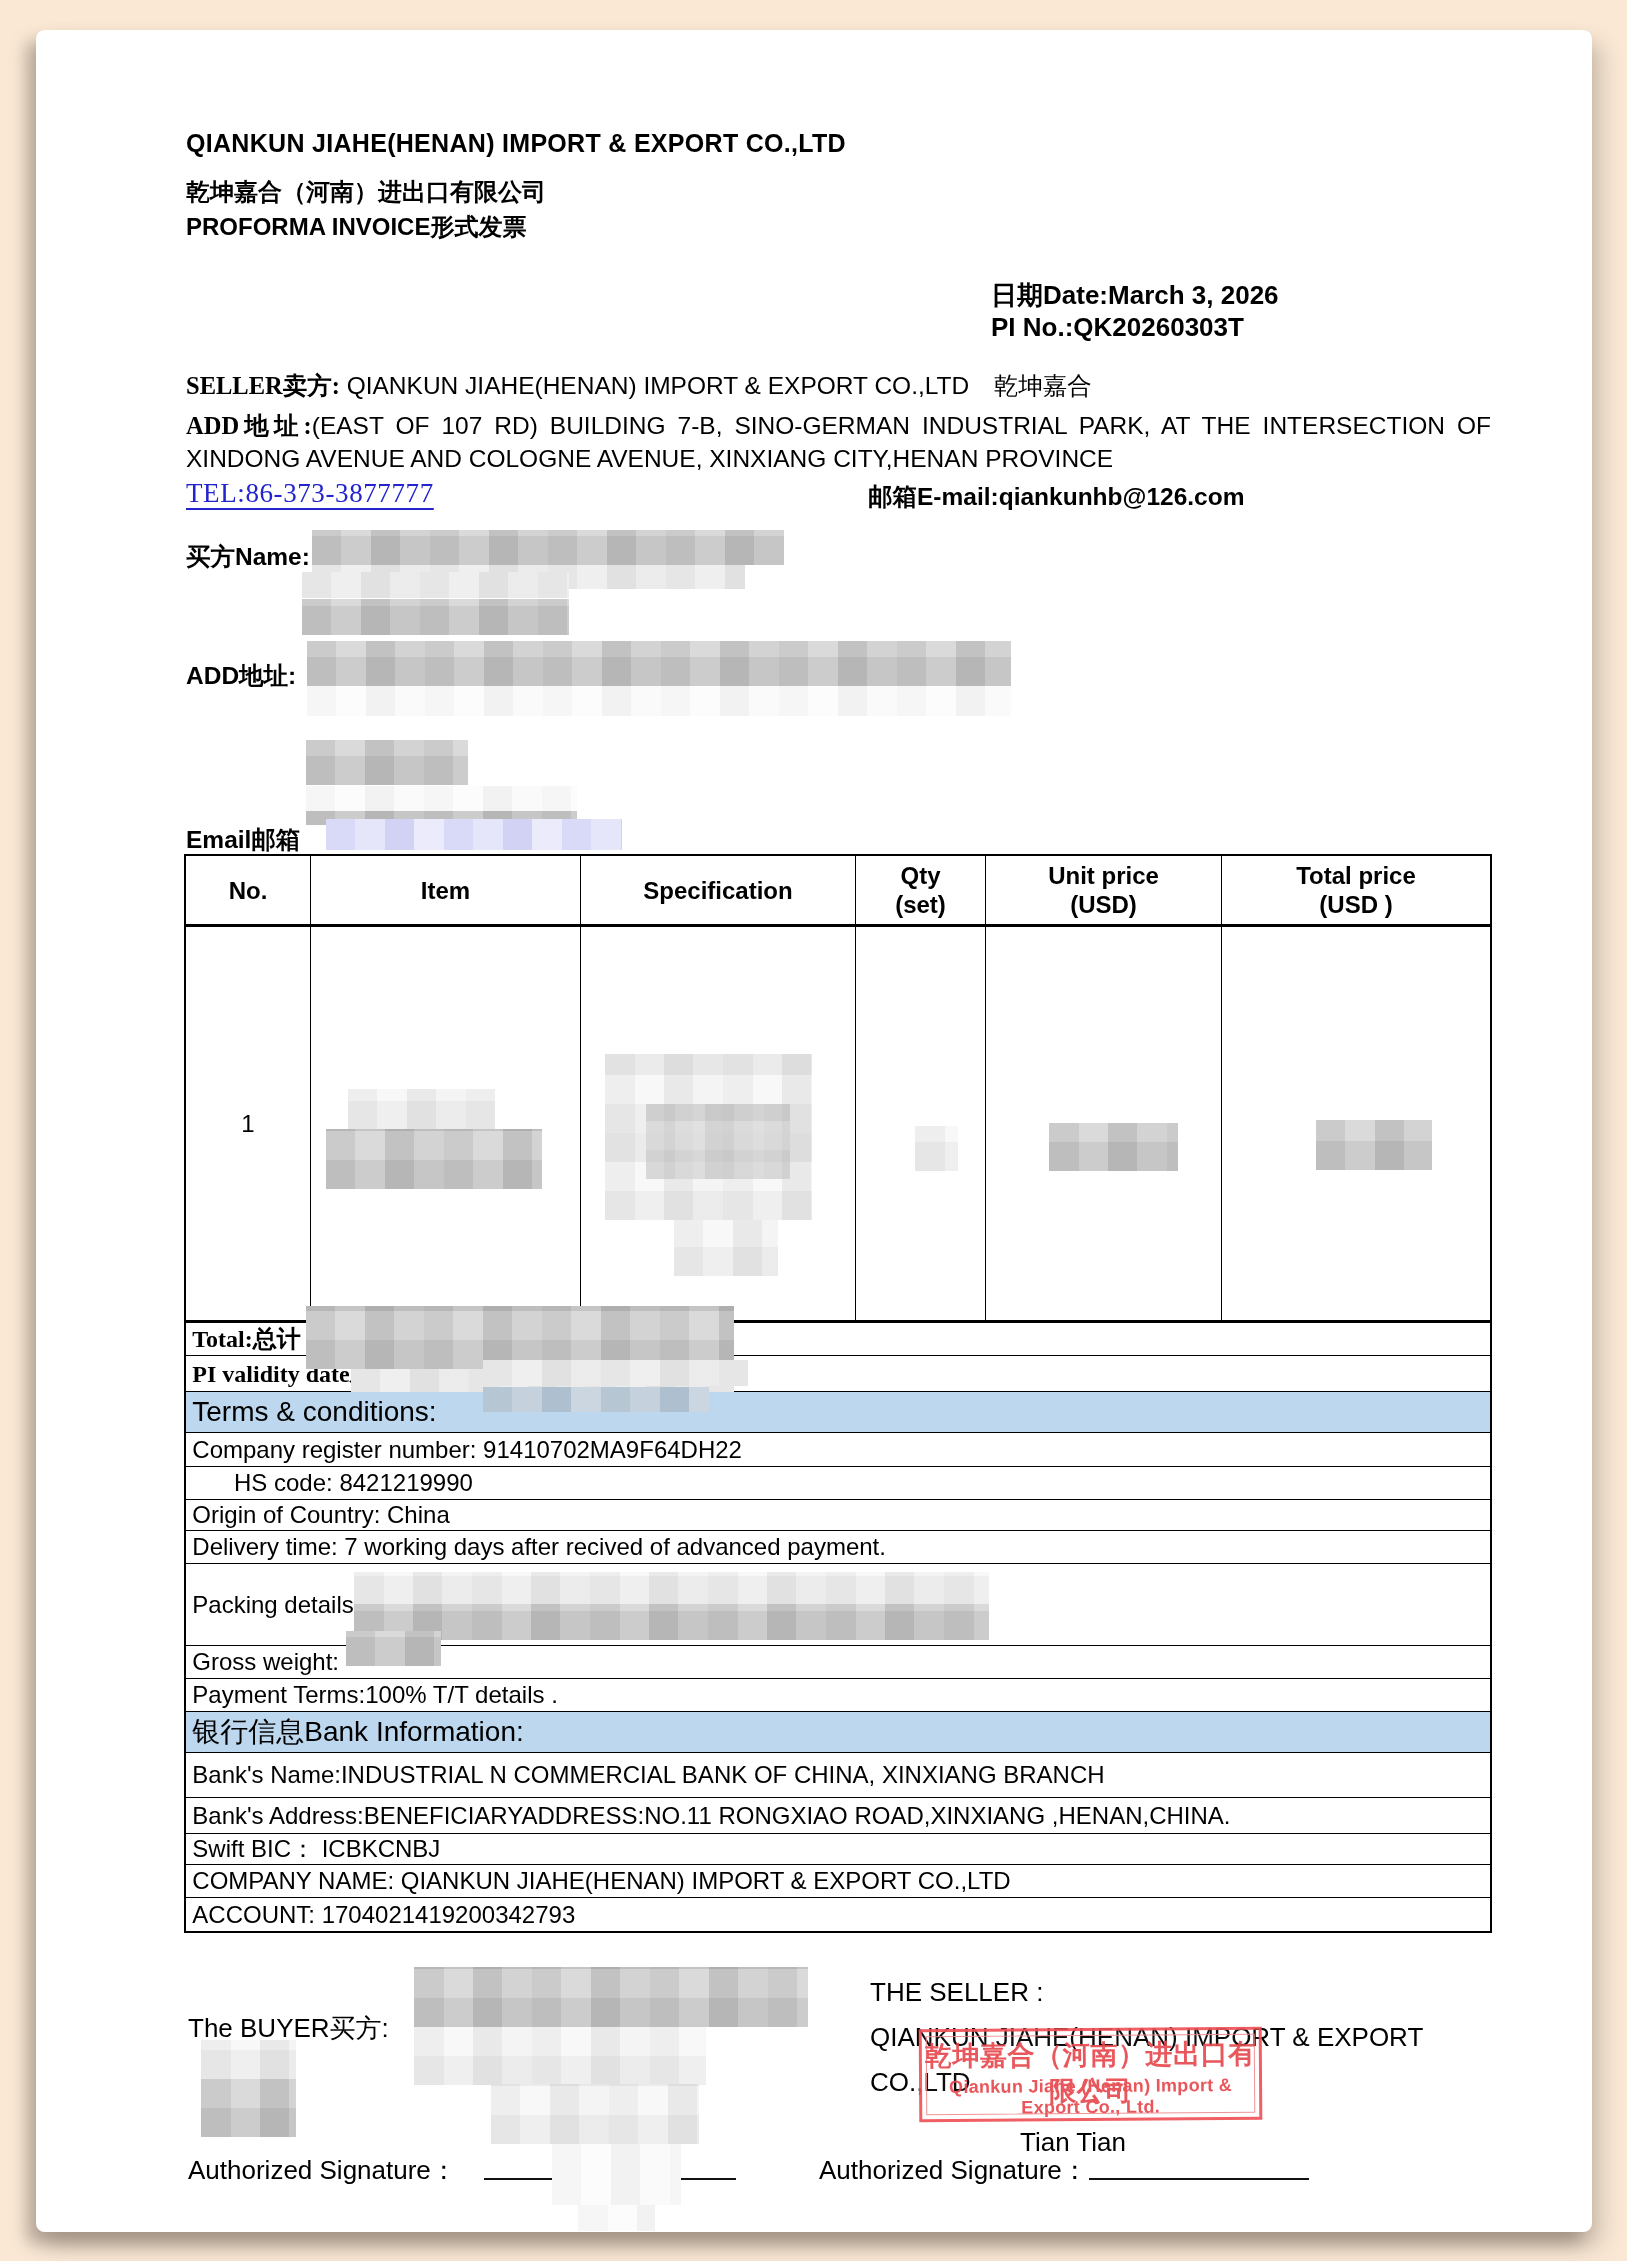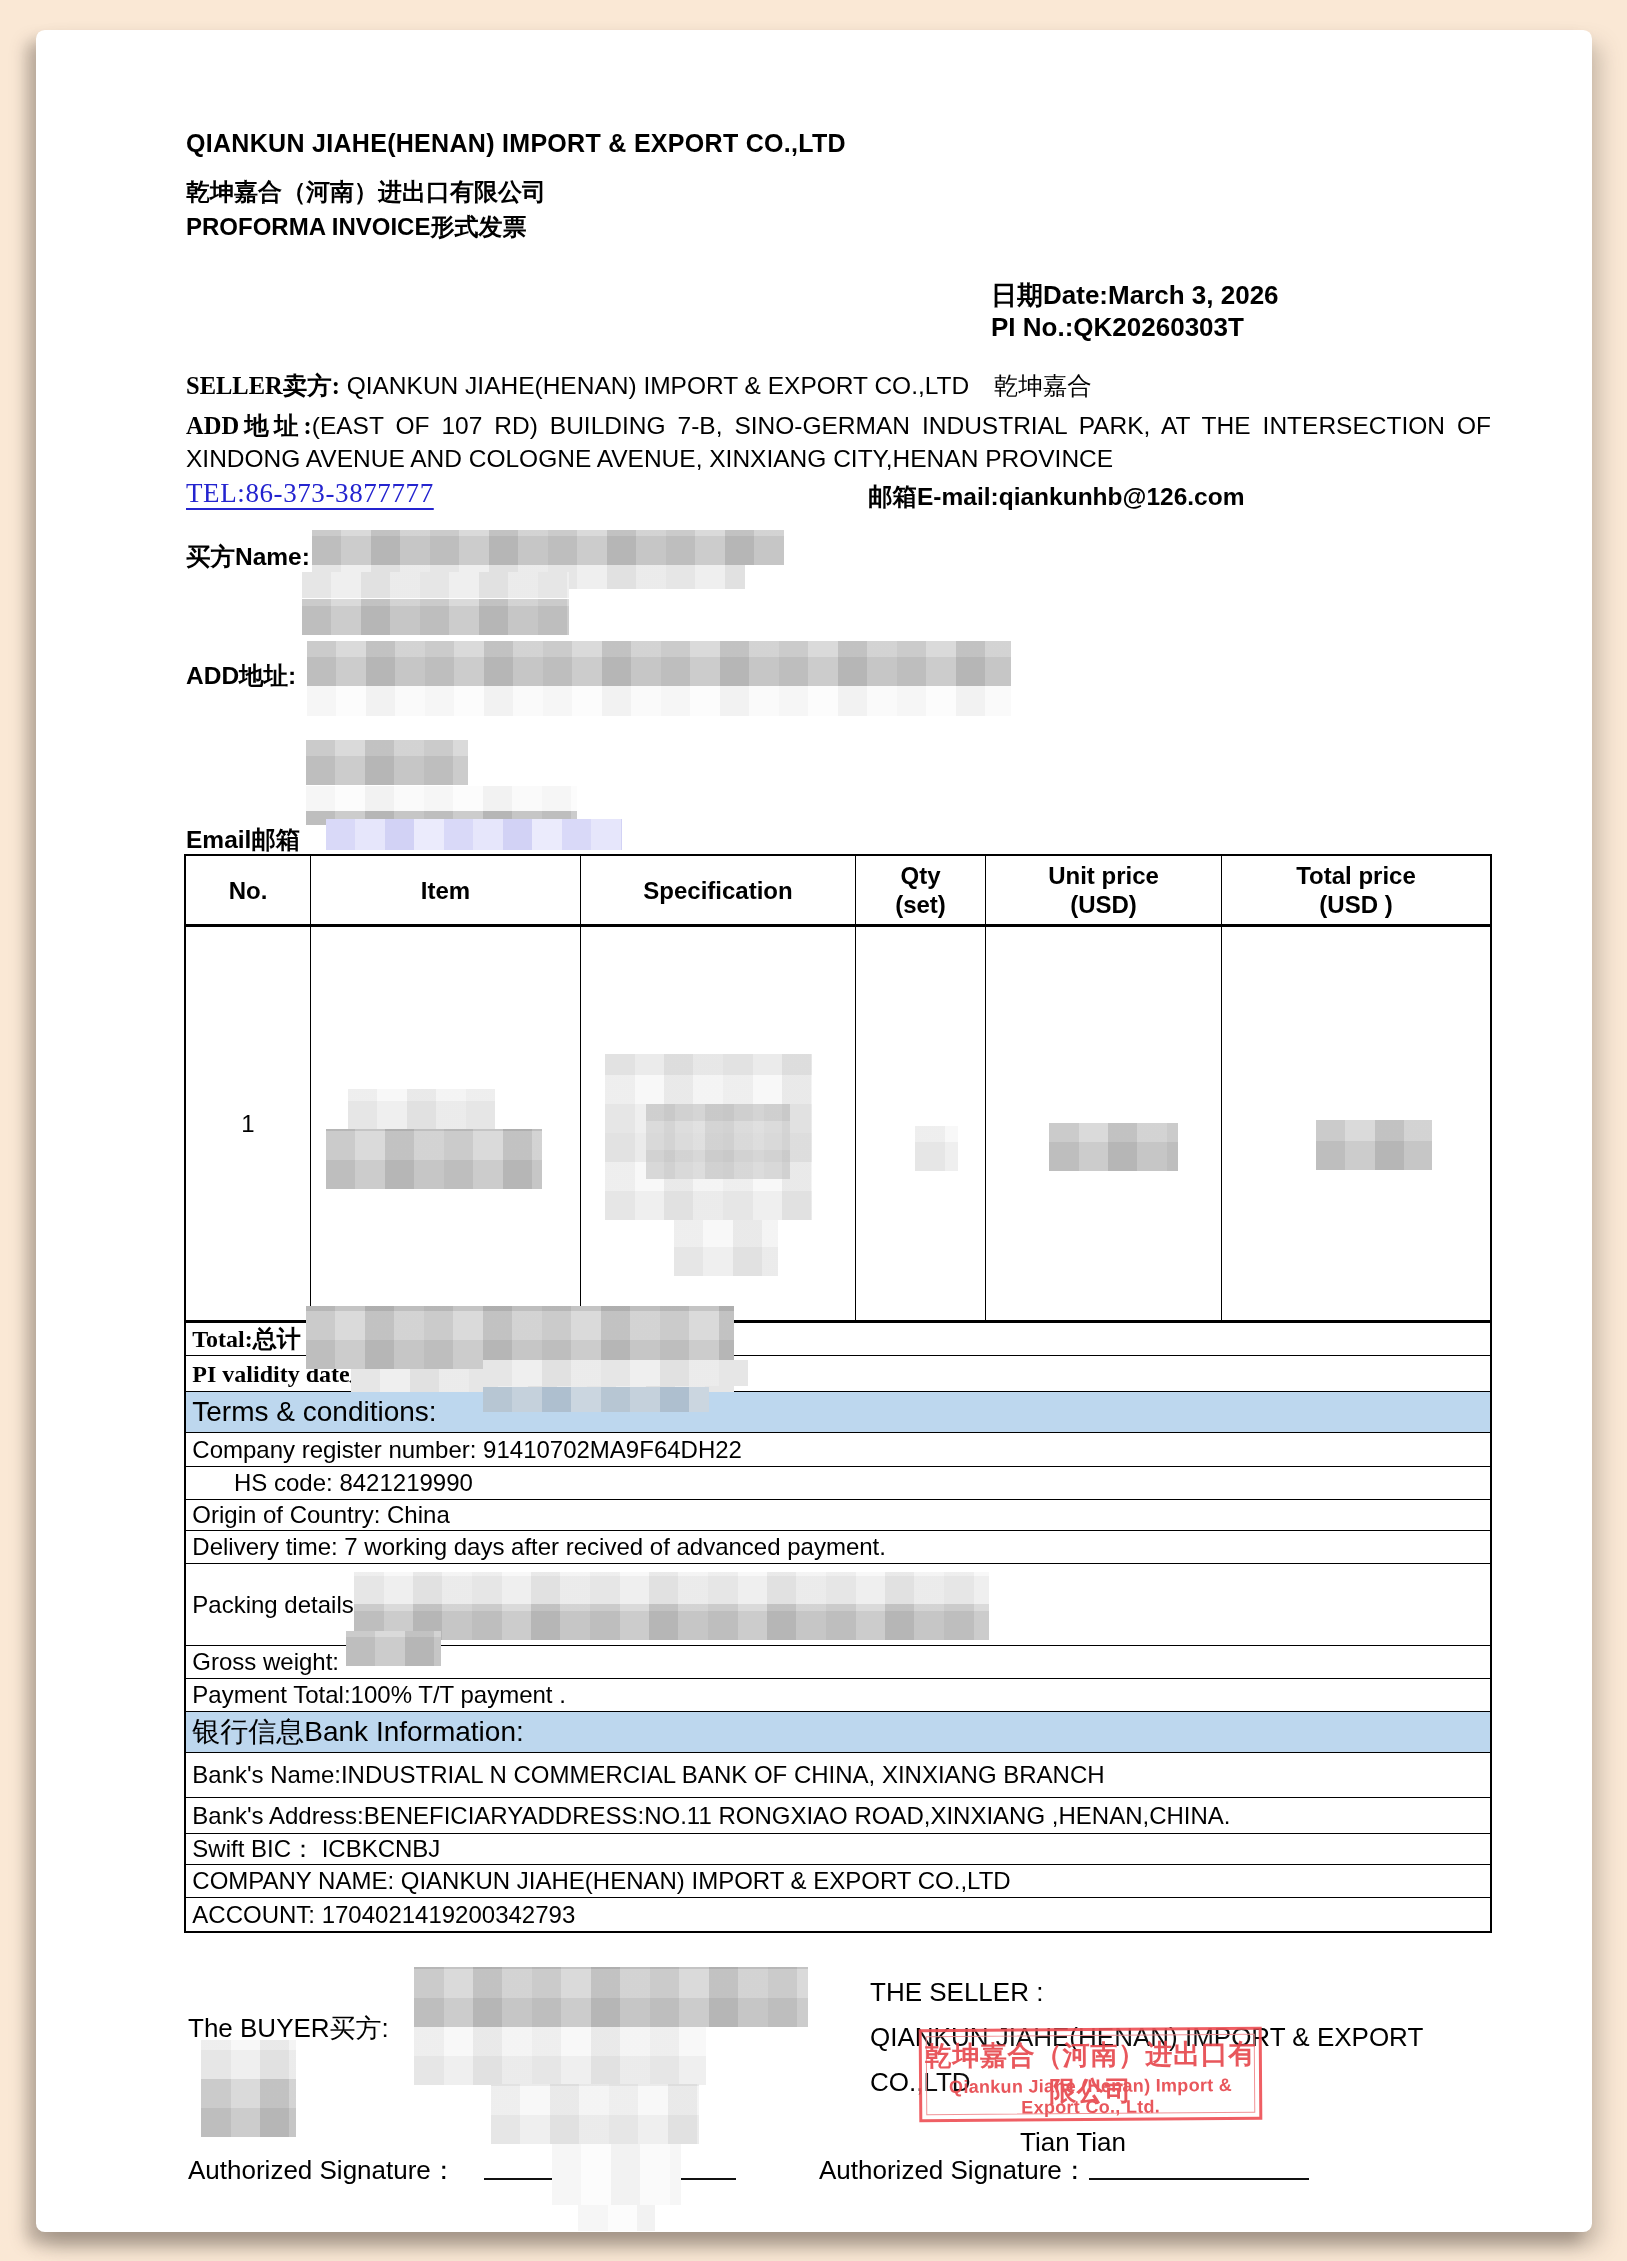--- a/index.html
+++ b/index.html
@@ -133,21 +133,21 @@
     <div class="row" style="height:33px;">
       <span>Delivery time: 7 working days after recived of advanced payment.</span>
     </div>
     <div class="row" style="height:82px;">
       <span>Packing details:</span>
     </div>
     <div class="row" style="height:33px;">
       <span>Gross weight:</span>
     </div>
     <div class="row" style="height:33px;">
-      <span>Payment Total:100% T/T payment .</span>
+      <span>Payment Terms:100% T/T details .</span>
     </div>
     <div class="row hl" style="height:41px;">
       <span>银行信息Bank Information:</span>
     </div>
     <div class="row" style="height:45px;">
       <span>Bank's Name:INDUSTRIAL N COMMERCIAL BANK OF CHINA, XINXIANG BRANCH</span>
     </div>
     <div class="row" style="height:36px;">
       <span>Bank's Address:BENEFICIARYADDRESS:NO.11 RONGXIAO ROAD,XINXIANG ,HENAN,CHINA.</span>
     </div>

